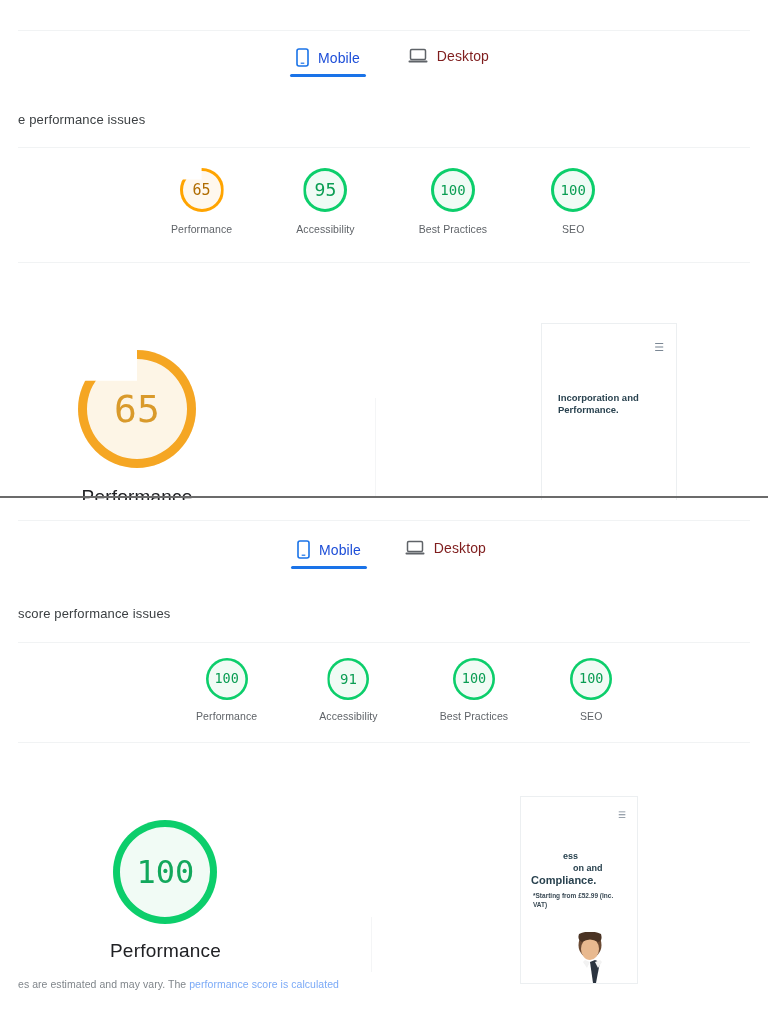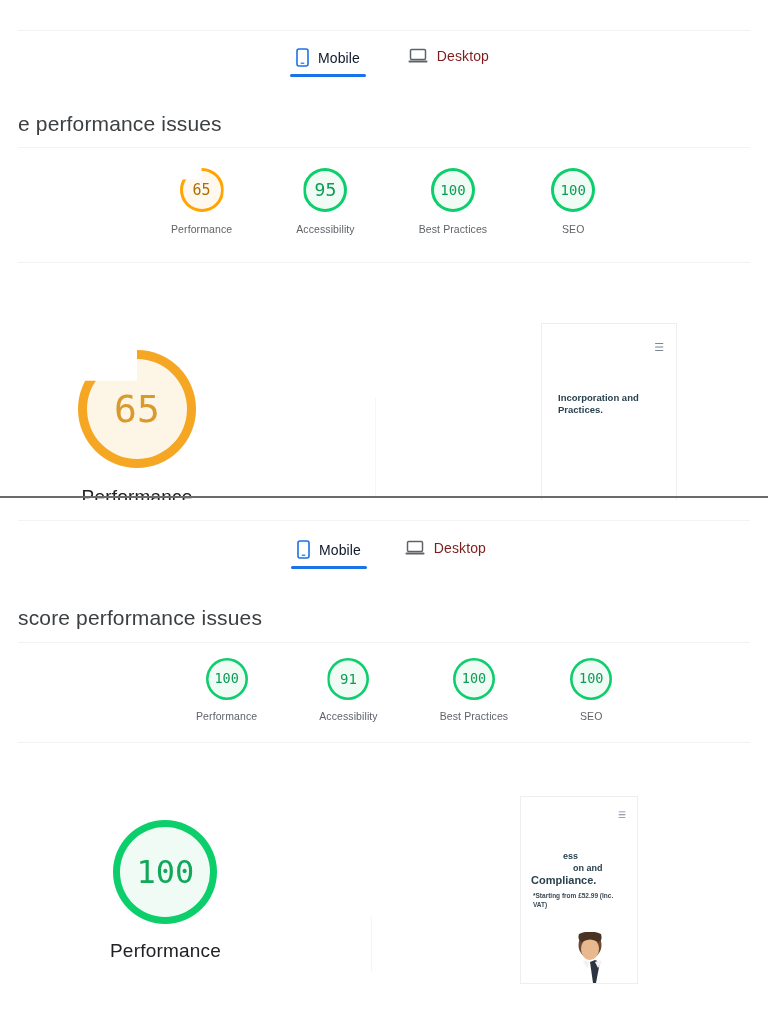--- a/index.html
+++ b/index.html
@@ -54,36 +54,36 @@
     padding: 4px 14px 10px 14px;
     cursor: pointer;
     position: relative;
   }
   .tab .tab-label {
     font-size: 14px;
     letter-spacing: .1px;
     color: #7f1d1d;
     white-space: nowrap;
   }
-  .tab.active .tab-label { color: #0f172a; font-weight: 400; }
+  .tab.active .tab-label { color: #1d4ed8; font-weight: 400; }
   .tab .underline {
     position: absolute;
     left: 8px;
     right: 8px;
     bottom: 0;
     height: 3px;
     border-radius: 2px;
     background: #1a73e8;
   }
   .icon-svg { display: block; }
 
   
   .sec-heading {
     position: absolute;
-    font-size: 21px;
+    font-size: 13px;
     color: #3c4043;
     letter-spacing: .15px;
     white-space: nowrap;
   }
 
   
   .score-row {
     position: absolute;
     display: flex;
     align-items: flex-start;
@@ -269,21 +269,21 @@
                   clip-path: polygon(50% 50%, 50% 0, 100% 0, 100% 100%, 0 100%, 0 26%, 50% 26%);">
       </div>
       <div class="big-gauge" style="width:118px;height:118px;margin-top:-118px;">
         <span class="num" style="font-size:38px;color:#d99a2b;">65</span>
       </div>
       <div class="big-label">Performance</div>
     </div>
 
     <div class="thumb" style="left:541px; top:323px; width:134px; height:177px;">
       <span class="thumb-burger" style="right:12px; top:18px;">☰</span>
-      <div class="thumb-head" style="left:16px; top:68px; width:104px; font-size:9.5px;">Incorporation and Practices.</div>
+      <div class="thumb-head" style="left:16px; top:68px; width:104px; font-size:9.5px;">Incorporation and Performance.</div>
     </div>
 
     <div class="hrule dark" style="left:0; width:768px; top:496px;"></div>
   </div>
 
   <div class="panel" style="top:502px; height:511px;">
 
     <div class="hrule" style="left:18px; width:732px; top:18px;"></div>
 
     <div class="tabs" style="left:283px; top:34px;">
@@ -379,15 +379,18 @@
           <ellipse cx="27" cy="17" rx="9" ry="11" fill="#e8b98f"></ellipse>
           <path d="M16 2 q11 -5 22 0 q2 7 -3 8 q-8 -5 -16 0 q-5 -2 -3 -8z" fill="#4a3323"></path>
           <path d="M12 51 q2 -18 15 -21 l12 0 q13 3 15 21 z" fill="#ffffff"></path>
           <path d="M27 30 l5 -2 l5 2 l-4 21 l-3 0 z" fill="#2b3440"></path>
           <path d="M22 28 l5 2 l-3 6 l-4 -6z" fill="#f2f2f2"></path>
           <path d="M37 28 l-5 2 l3 6 l4 -6z" fill="#f2f2f2"></path>
         </svg>
       </div>
     </div>
 
+    <div class="footnote" style="left:18px; top:476px;">
+      <span>es are estimated and may vary. The </span><a href="#">performance score is calculated</a>
+    </div>
   </div>
 
 </div>
 
 </body></html>

